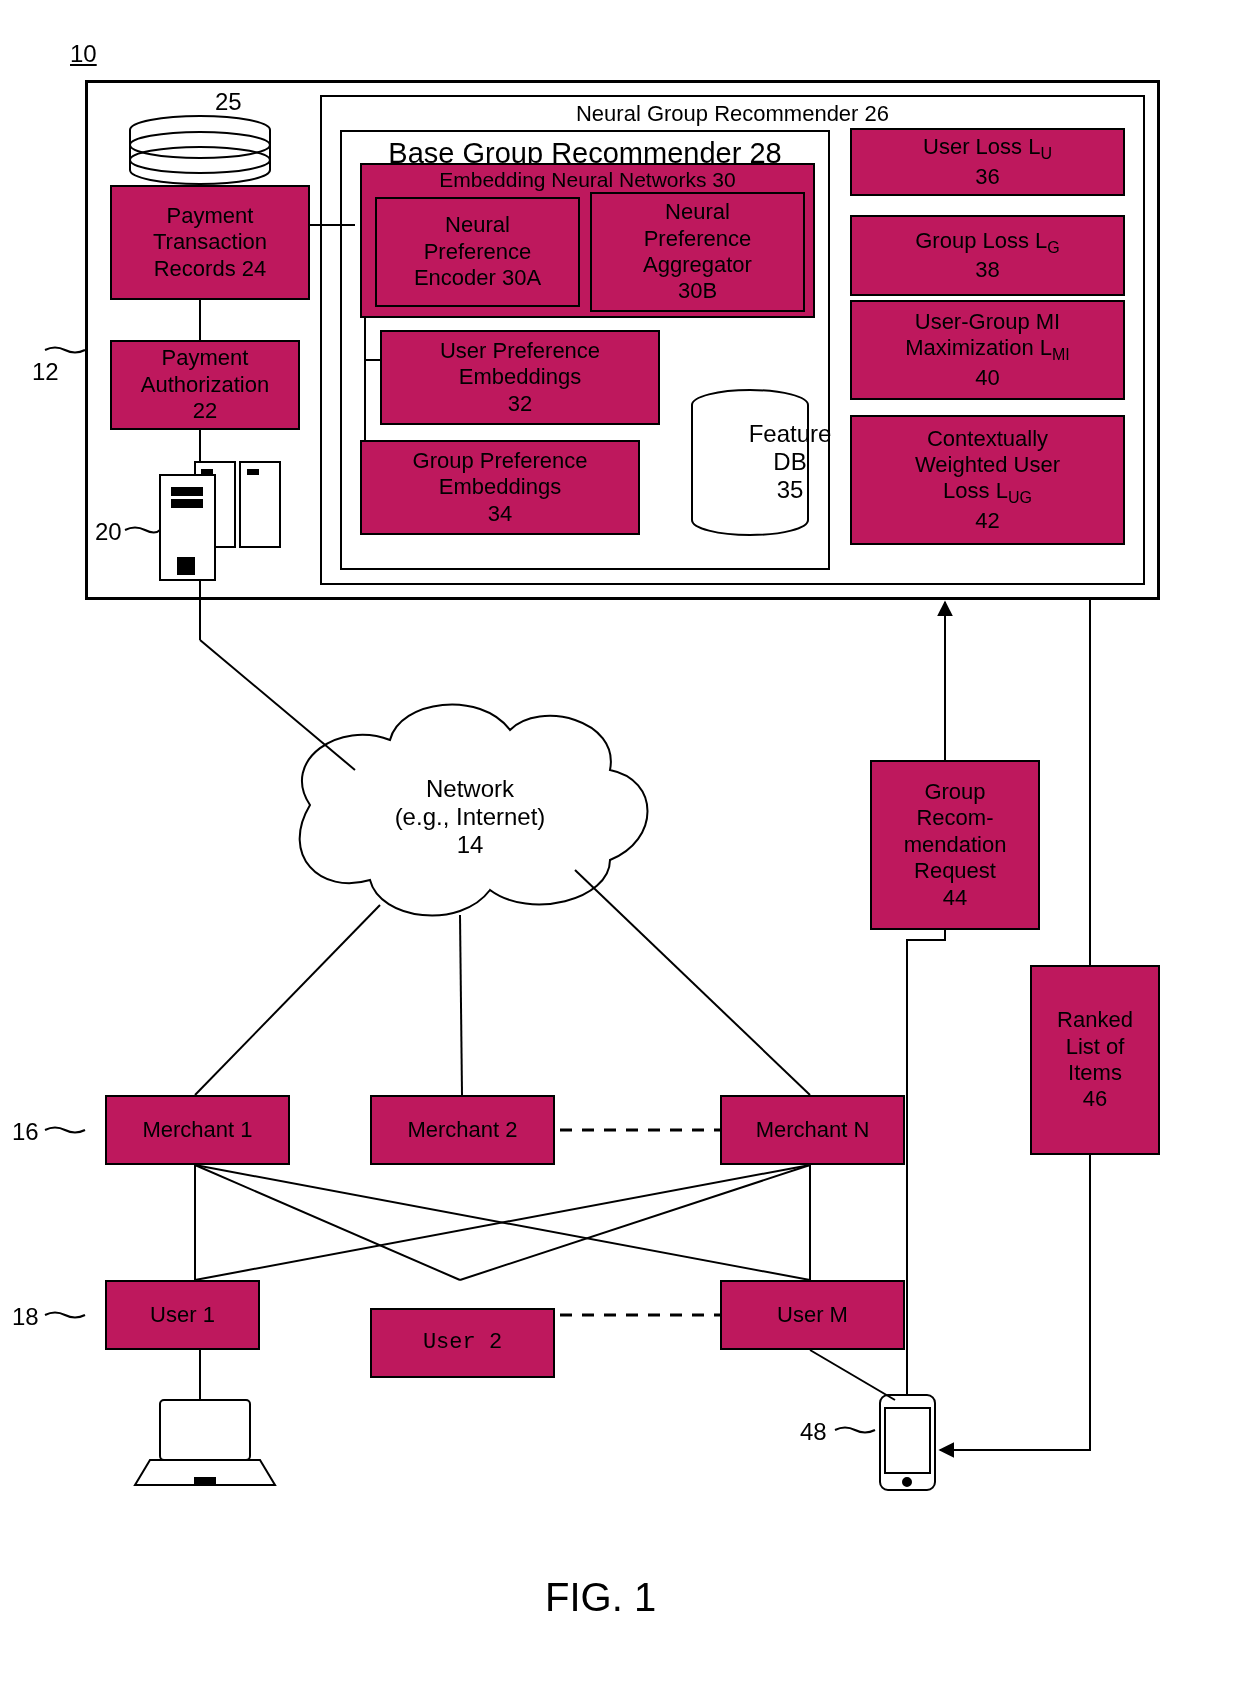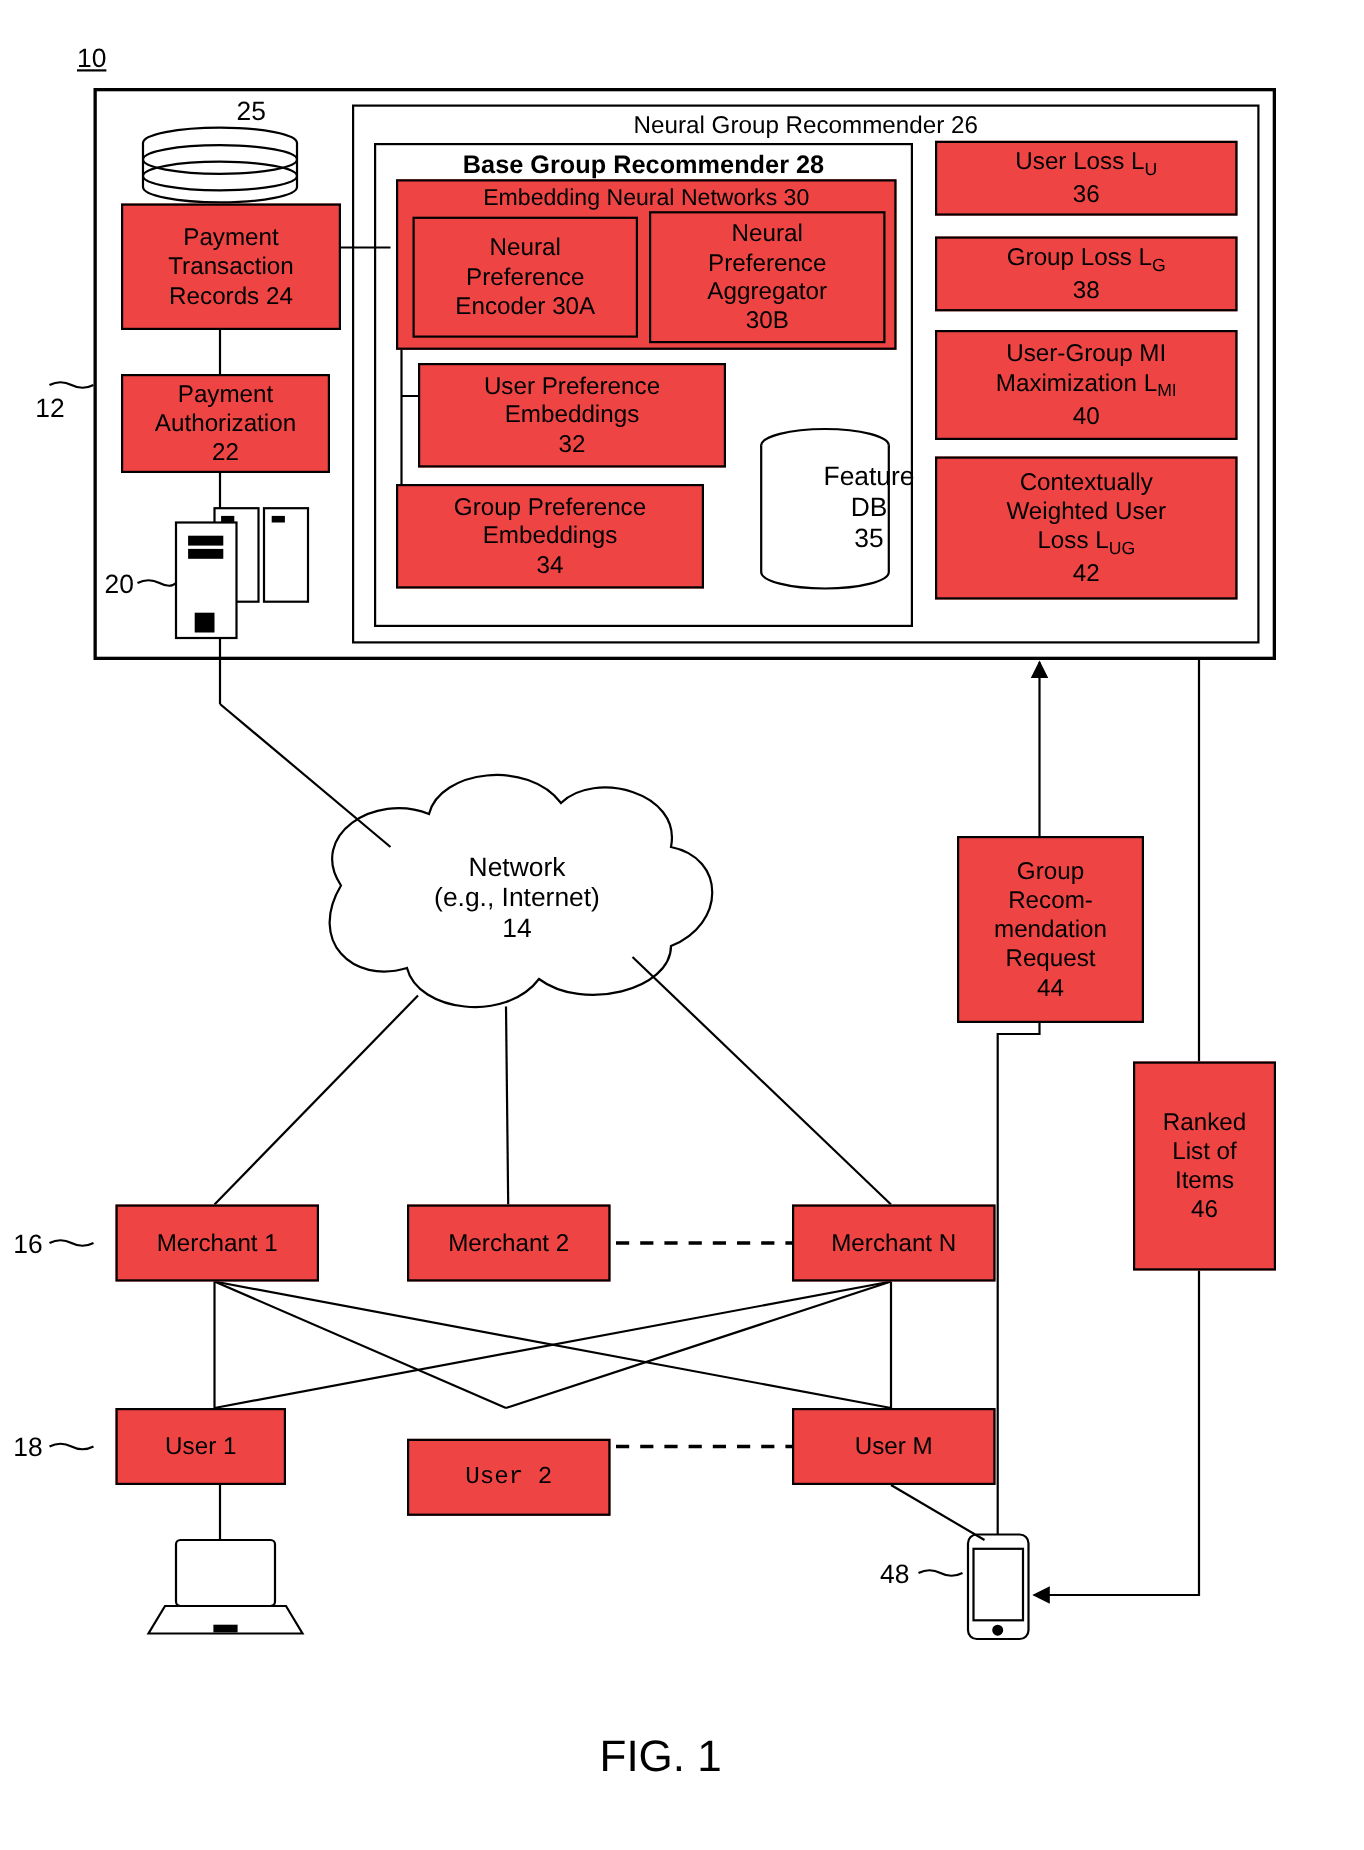--- a/index.html
+++ b/index.html
@@ -9,21 +9,21 @@
     width: 1240px;
     height: 1682px;
     position: relative;
     font-family: Arial, sans-serif;
     background: #fff;
     color: #000;
   }
   .box {
     position: absolute;
     border: 2px solid #000;
-    background: #ef4444;
+    background: #be185d;
     text-align: center;
     display: flex;
     flex-direction: column;
     justify-content: center;
     align-items: center;
     font-size: 22px;
     line-height: 1.2;
     padding: 4px;
   }
   .label {
@@ -163,21 +163,21 @@
   <span>22</span>
 </div>
 
 <div class="label" style="left:95px; top:518px;">20</div>
 
 <div class="box" style="left:320px; top:95px; width:825px; height:490px; justify-content:flex-start; align-items:center; padding-top:4px; background:transparent;">
   <span style="font-size:22px; margin-bottom:2px;">Neural Group Recommender 26</span>
 </div>
 
 <div class="box" style="left:340px; top:130px; width:490px; height:440px; justify-content:flex-start; padding-top:4px; background:transparent;">
-  <span style="font-size:23px;font-weight:bold;">Base Group Recommender 28</span>
+  <span style="font-size:29px;">Base Group Recommender 28</span>
 </div>
 
 <div class="box" style="left:360px; top:163px; width:455px; height:155px; justify-content:flex-start; padding-top:2px;">
   <span style="font-size:21px;">Embedding Neural Networks 30</span>
 </div>
 
 <div class="box" style="left:375px; top:197px; width:205px; height:110px;">
   <span>Neural</span>
   <span>Preference</span>
   <span>Encoder 30A</span>
@@ -206,21 +206,21 @@
   <span>Feature</span><br>
   <span>DB</span><br>
   <span>35</span>
 </div>
 
 <div class="box" style="left:850px; top:128px; width:275px; height:68px;">
   <span><span>User Loss  L</span><span class="sub">U</span></span>
   <span>36</span>
 </div>
 
-<div class="box" style="left:850px; top:215px; width:275px; height:68px;">
+<div class="box" style="left:850px; top:215px; width:275px; height:81px;">
   <span><span>Group Loss  L</span><span class="sub">G</span></span>
   <span>38</span>
 </div>
 
 <div class="box" style="left:850px; top:300px; width:275px; height:100px;">
   <span>User-Group MI</span>
   <span><span>Maximization  L</span><span class="sub">MI</span></span>
   <span>40</span>
 </div>
 

